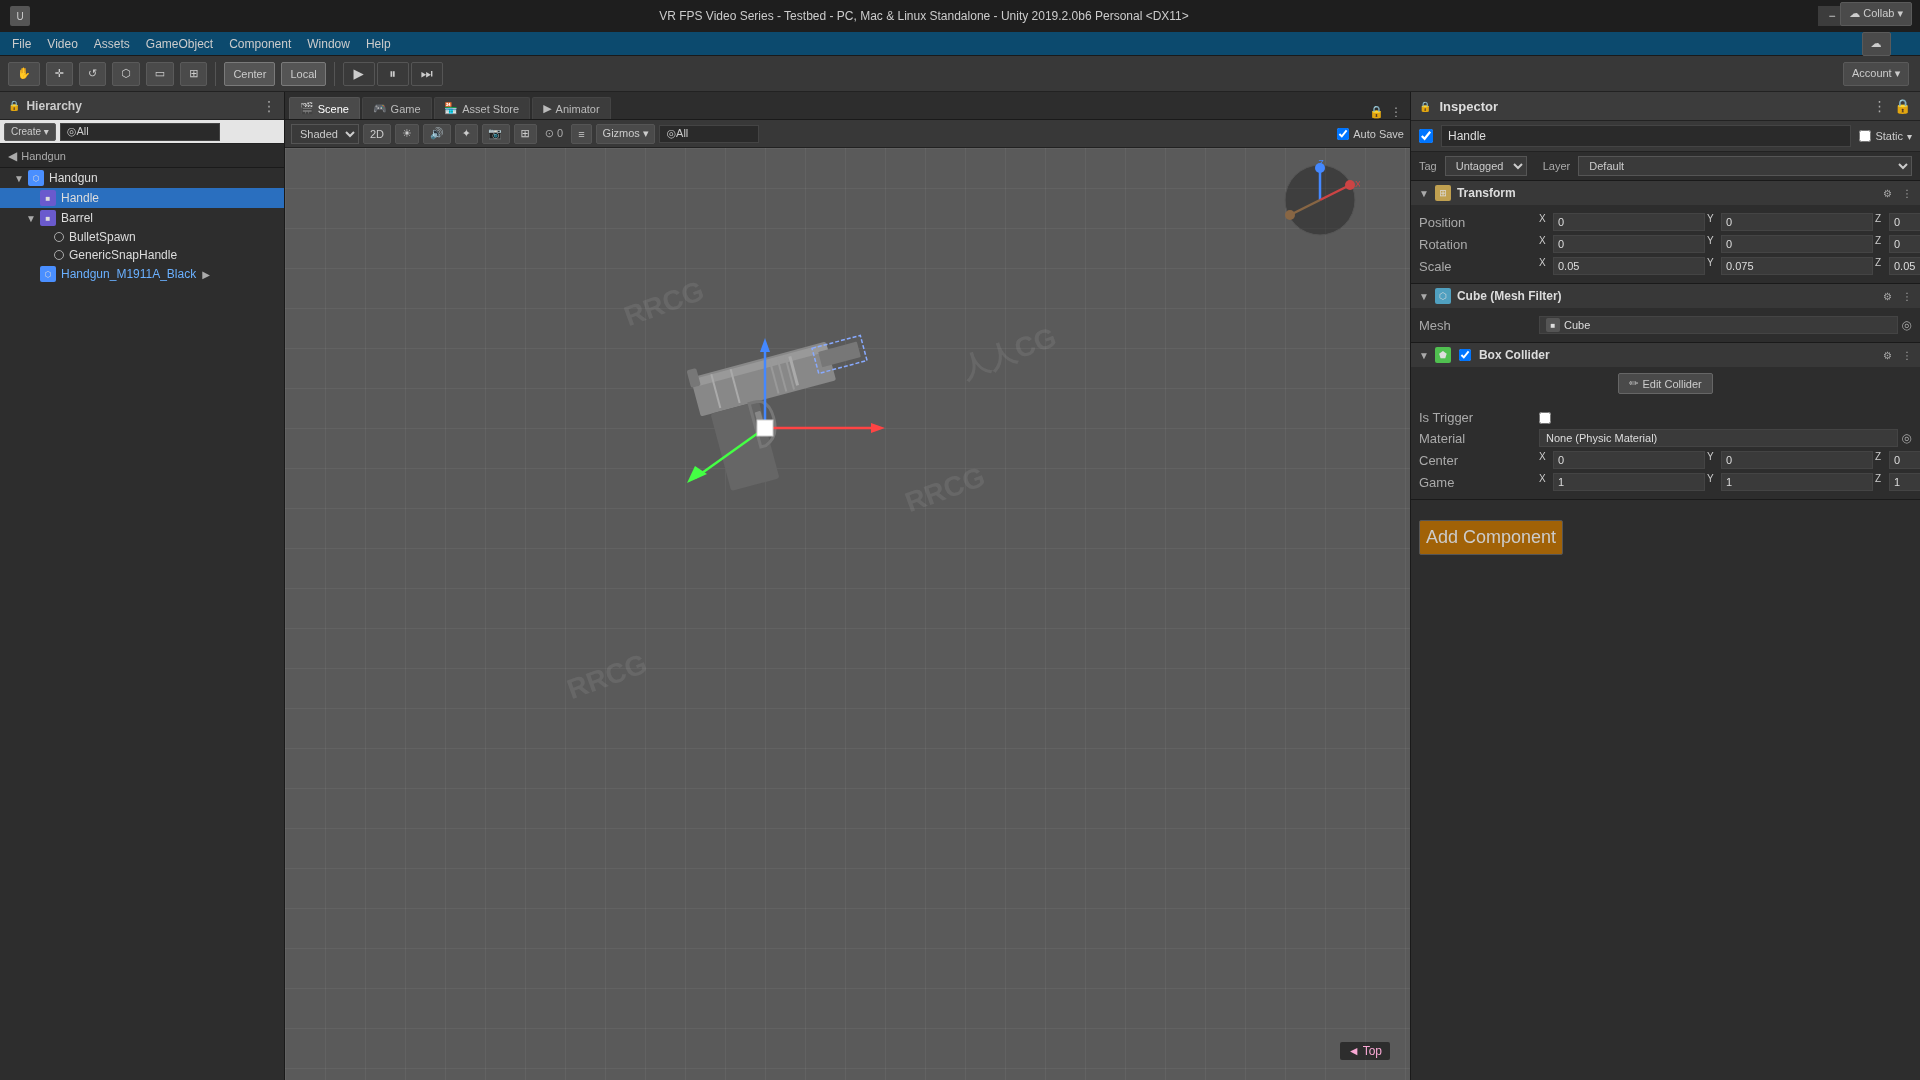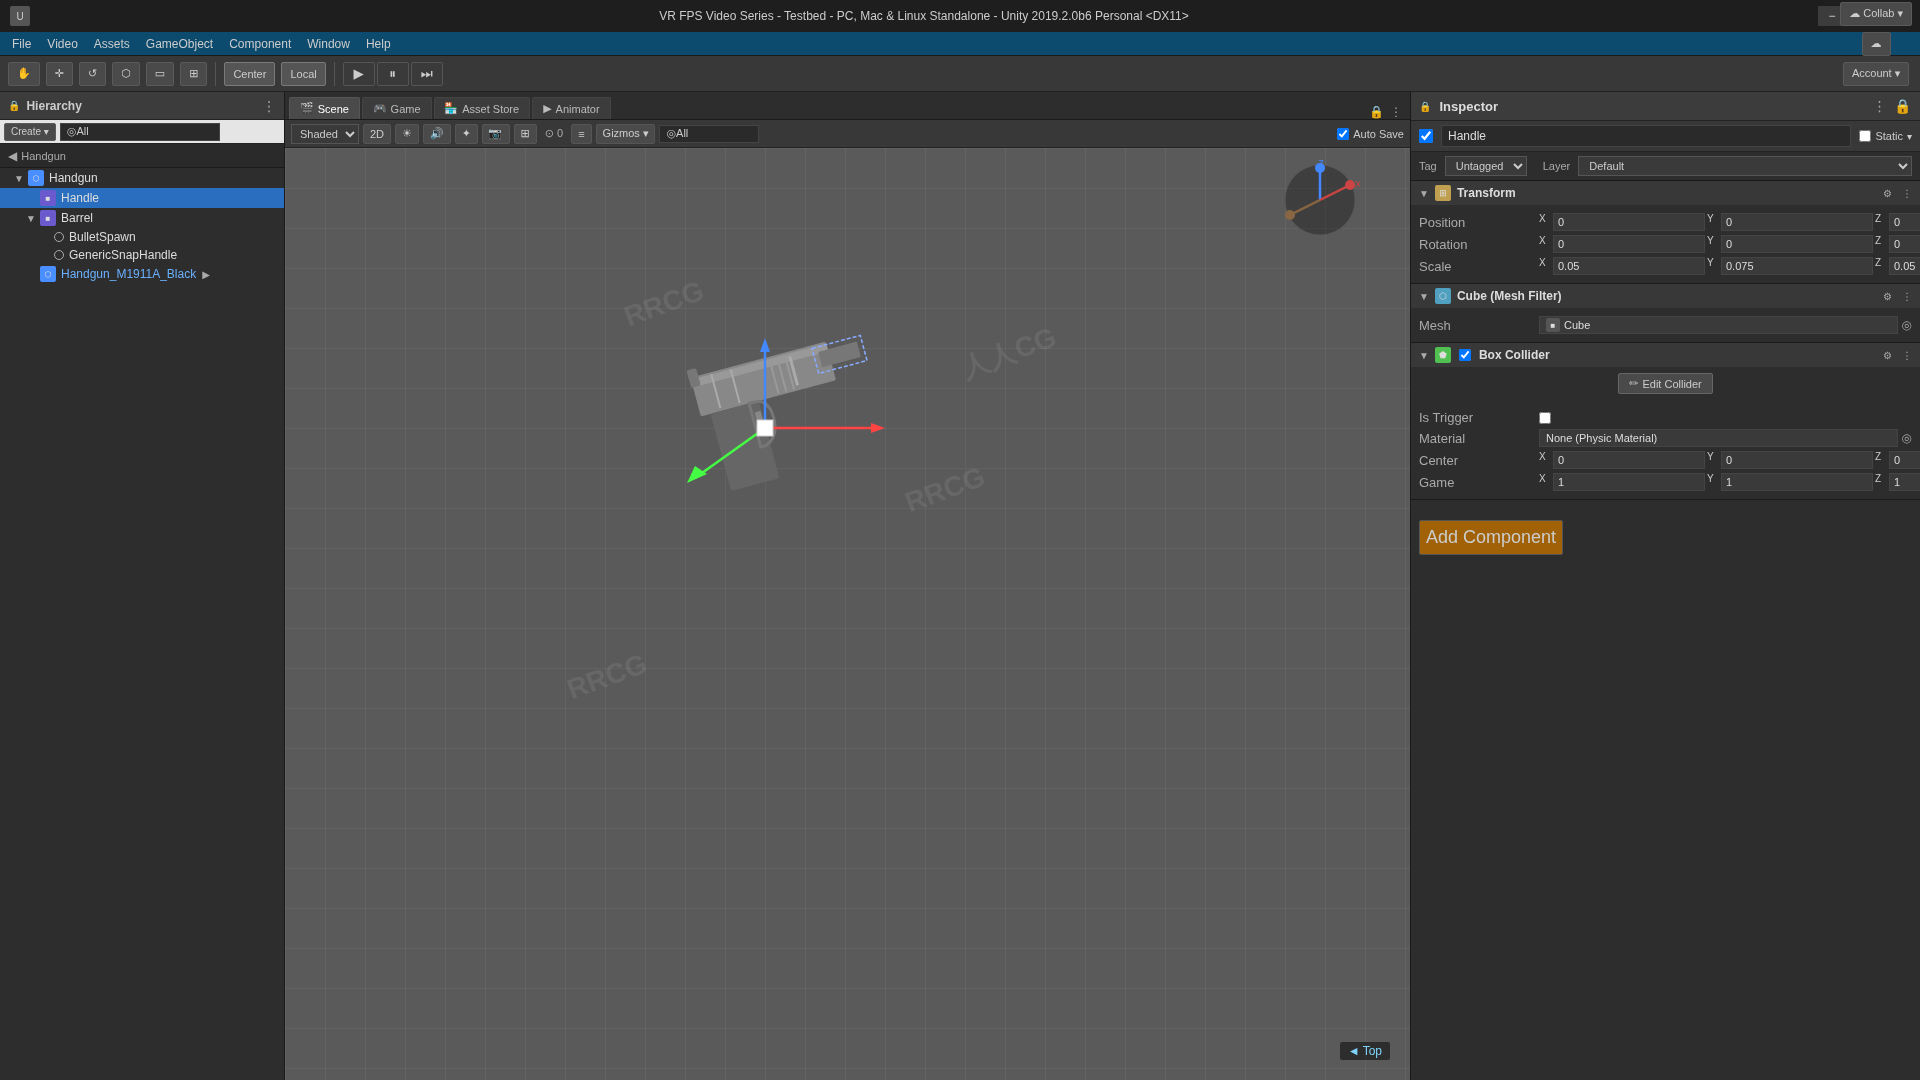--- a/index.html
+++ b/index.html
@@ -310,21 +310,21 @@
 
           <line x1="40" y1="40" x2="10" y2="55" stroke="#886644" stroke-width="2.5"></line>
           <circle cx="10" cy="55" r="5" fill="#886644"></circle>
 
           <line x1="40" y1="40" x2="70" y2="25" stroke="#cc4444" stroke-width="2.5"></line>
           <circle cx="70" cy="25" r="5" fill="#cc4444"></circle>
           <text x="75" y="27" fill="#cc4444" font-size="9">X</text>
         </svg>
       </div>
 
-      <div style="position:absolute;bottom:20px;right:20px;background:rgba(0,0,0,0.5);color:#7dd3fc;padding:2px 8px;font-size:12px;border-radius:2px;">◄ Top</div>
+      <div style="position:absolute;bottom:20px;right:20px;background:rgba(0,0,0,0.5);color:#f9a8d4;padding:2px 8px;font-size:12px;border-radius:2px;">◄ Top</div>
     </div>
   </div>
 
   <div id="inspector">
     <div class="inspector-header">
       <span style="font-size:10px;color:#aaa;">🔒</span>
       <span class="inspector-title">Inspector</span>
       <span style="margin-left:auto;font-size:14px;cursor:pointer;color:#aaa;">⋮</span>
       <span style="font-size:14px;cursor:pointer;color:#aaa;">🔒</span>
     </div>

